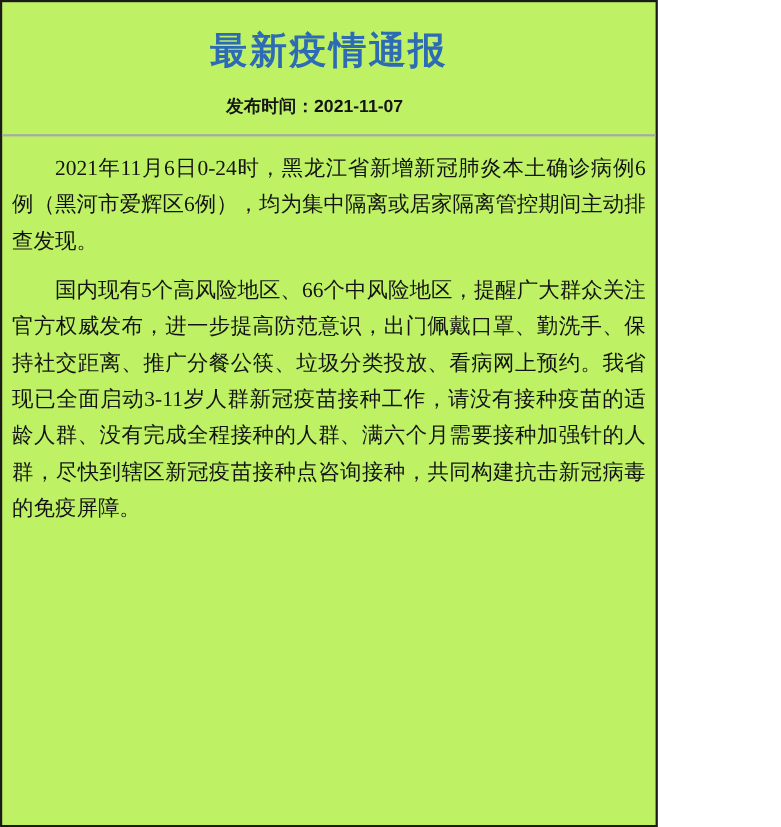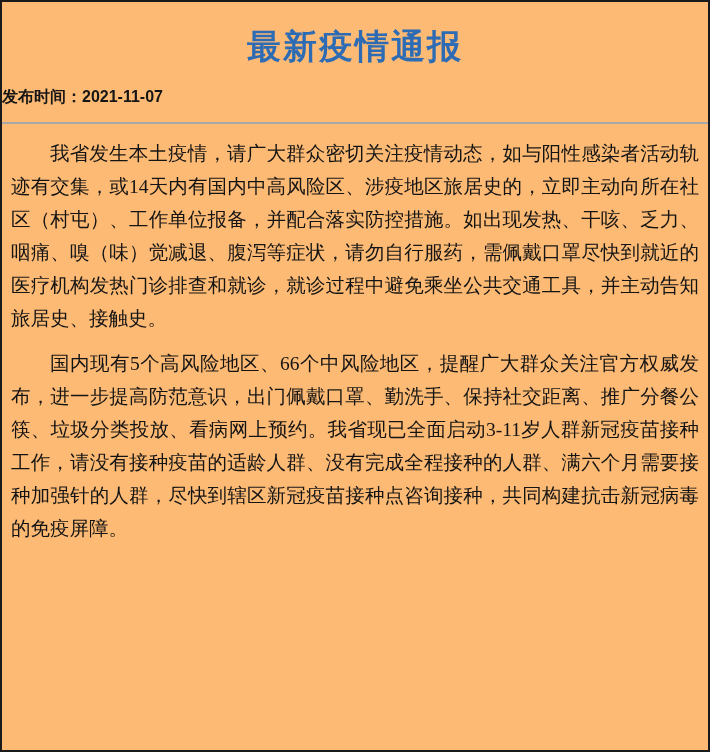--- a/index.html
+++ b/index.html
@@ -3,44 +3,44 @@
   <meta charset="utf-8">
   <style>
     
     html, body {
       margin: 0;
       padding: 0;
       background: #ffffff;
     }
     .page {
       position: relative;
-      width: 710px;
+      width: 598px;
       height: 752px;
       box-sizing: border-box;
-      background: #fdba74;
+      background: #bef264;
       border: 2px solid #1a1a1a;
       overflow: hidden;
       font-family: "Liberation Sans", sans-serif;
     }
     .header {
       text-align: center;
       padding-top: 24px;
     }
     .page-title {
       font-size: 34px;
       line-height: 40px;
       font-weight: bold;
       letter-spacing: 2px;
       color: #2d6cb4;
       font-family: "Liberation Sans", "DejaVu Sans", sans-serif;
     }
     .meta-row {
       margin-top: 21px;
       display: flex;
-      justify-content: space-between;
+      justify-content: center;
       align-items: baseline;
       gap: 0;
       font-size: 16px;
       font-weight: bold;
       color: #151515;
       font-family: "Liberation Sans", "DejaVu Sans", sans-serif;
     }
     .meta-pair { white-space: nowrap; }
     .meta-gap { display: inline-block; width: 26px; }
     .divider {
@@ -69,16 +69,16 @@
     <div class="page-title">最新疫情通报</div>
     <div class="meta-row">
       <span class="meta-pair"><span>发布时间：</span><span>2021-11-07</span></span>
       <span class="meta-gap"></span>
     </div>
   </div>
 
   <hr class="divider">
 
   <div class="article">
-    <p>我省发生本土疫情，请广大群众密切关注疫情动态，如与阳性感染者活动轨迹有交集，或14天内有国内中高风险区、涉疫地区旅居史的，立即主动向所在社区（村屯）、工作单位报备，并配合落实防控措施。如出现发热、干咳、乏力、咽痛、嗅（味）觉减退、腹泻等症状，请勿自行服药，需佩戴口罩尽快到就近的医疗机构发热门诊排查和就诊，就诊过程中避免乘坐公共交通工具，并主动告知旅居史、接触史。</p>
+    <p>2021年11月6日0-24时，黑龙江省新增新冠肺炎本土确诊病例6例（黑河市爱辉区6例），均为集中隔离或居家隔离管控期间主动排查发现。</p>
     <p>国内现有5个高风险地区、66个中风险地区，提醒广大群众关注官方权威发布，进一步提高防范意识，出门佩戴口罩、勤洗手、保持社交距离、推广分餐公筷、垃圾分类投放、看病网上预约。我省现已全面启动3-11岁人群新冠疫苗接种工作，请没有接种疫苗的适龄人群、没有完成全程接种的人群、满六个月需要接种加强针的人群，尽快到辖区新冠疫苗接种点咨询接种，共同构建抗击新冠病毒的免疫屏障。</p>
   </div>
 </div>
 
 </body></html>

